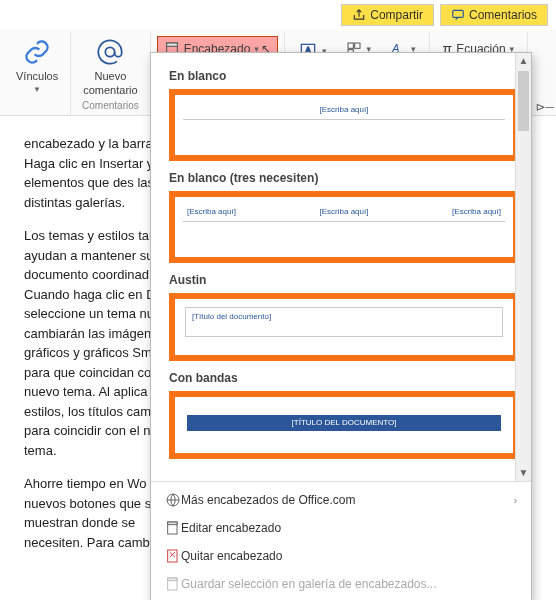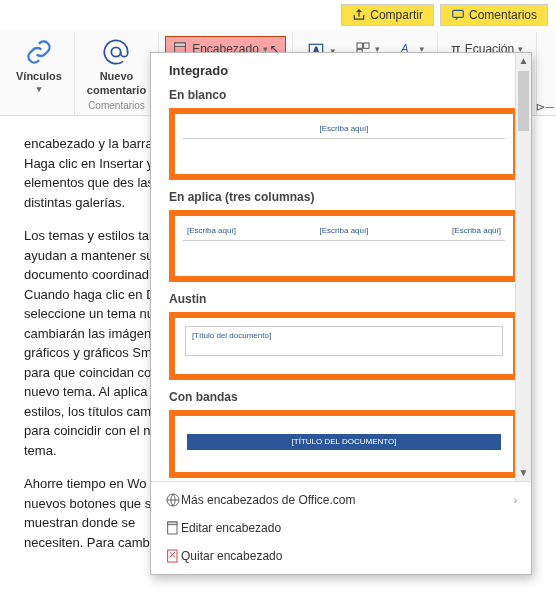--- a/index.html
+++ b/index.html
@@ -1,21 +1,21 @@
 <!DOCTYPE html>
 <html><head>
 <meta charset="utf-8">
 <style>
 * { box-sizing: border-box; margin: 0; padding: 0; }
 body { font-family: "Segoe UI", sans-serif; font-size: 12px; background: #fff; width: 556px; height: 600px; overflow: hidden; position: relative; }
 .topbar { display: flex; justify-content: flex-end; gap: 6px; padding: 4px 8px; }
 .top-btn { border: 1px solid #ccc; background: #fde047; padding: 3px 10px; font-size: 12px; color: #333; display: flex; align-items: center; gap: 4px; cursor: pointer; }
 .ribbon { display: flex; border-bottom: 1px solid #ddd; background: #fafafa; padding: 2px 0 0 4px; }
 .ribbon-group { display: flex; flex-direction: column; align-items: center; padding: 2px 10px 4px; border-right: 1px solid #e5e5e5; }
-.ribbon-btn { display: flex; flex-direction: column; align-items: center; gap: 2px; cursor: pointer; padding: 2px; font-weight: bold; }
+.ribbon-btn { display: flex; flex-direction: column; align-items: center; gap: 2px; cursor: pointer; padding: 2px; }
 .ribbon-btn .icon { width: 32px; height: 32px; display: flex; align-items: center; justify-content: center; }
 .ribbon-btn .label { font-size: 11px; color: #404040; text-align: center; line-height: 1.1; }
 .group-title { font-size: 10px; color: #888; margin-top: 2px; }
 .ribbon-small { padding: 4px 6px; border: 1px solid transparent; cursor: pointer; display: flex; align-items: center; gap: 4px; font-size: 12px; color: #404040; }
 .dropdown-open { background: #fca5a5; border: 1px solid #c2410c; }
 .chev { font-size: 9px; color: #666; }
 
 .doc-area { padding: 18px 0 0 24px; background: #fff; height: 520px; overflow: hidden; }
 .doc-text { width: 150px; font-size: 13px; color: #222; line-height: 1.5; }
 .doc-text p { margin-bottom: 14px; }
@@ -152,29 +152,28 @@
 <div class="doc-area">
   <div class="doc-text">
     <p>encabezado y la barra Haga clic en Insertar y los elementos que des las distintas galerías.</p>
     <p>Los temas y estilos tan ayudan a mantener su documento coordinad Cuando haga clic en D seleccione un tema nu cambiarán las imágen gráficos y gráficos Sma para que coincidan co nuevo tema. Al aplica estilos, los títulos cam para coincidir con el n tema.</p>
     <p>Ahorre tiempo en Wo nuevos botones que s muestran donde se necesiten. Para cambi</p>
   </div>
 </div>
 
 <div class="flyout">
   <div class="flyout-body">
-    <div class="flyout-title">Integrado</div>
 
     <div class="style-name">En blanco</div>
     <div class="preview">
       <span class="placeholder ph-center">[Escriba aquí]</span>
       <div class="inner"></div>
     </div>
 
-    <div class="style-name">En aplica (tres columnas)</div>
+    <div class="style-name">En blanco (tres necesiten)</div>
     <div class="preview">
       <span class="placeholder ph-left">[Escriba aquí]</span>
       <span class="placeholder ph-mid">[Escriba aquí]</span>
       <span class="placeholder ph-right">[Escriba aquí]</span>
       <div class="inner"></div>
     </div>
 
     <div class="style-name">Austin</div>
     <div class="preview tall">
       <div class="austin-box">[Título del documento]</div>
@@ -213,14 +212,23 @@
     </div>
     <div class="footer-item">
       <span class="footer-icon">
           <svg width="16" height="16" viewBox="0 0 24 24" fill="none" stroke="#c44" stroke-width="1.5">
             <rect x="4" y="3" width="14" height="18"></rect>
             <path d="M7 6l8 8M15 6l-8 8" stroke="#c44"></path>
           </svg>
         </span>
       <span>Quitar encabezado</span>
     </div>
+    <div class="footer-item disabled">
+      <span class="footer-icon">
+          <svg width="16" height="16" viewBox="0 0 24 24" fill="none" stroke="#bbb" stroke-width="1.5">
+            <rect x="4" y="3" width="14" height="18"></rect>
+            <rect x="4" y="3" width="14" height="4" fill="#eee"></rect>
+          </svg>
+        </span>
+      <span>Guardar selección en galería de encabezados...</span>
+    </div>
   </div>
 </div>
 
 </body></html>

